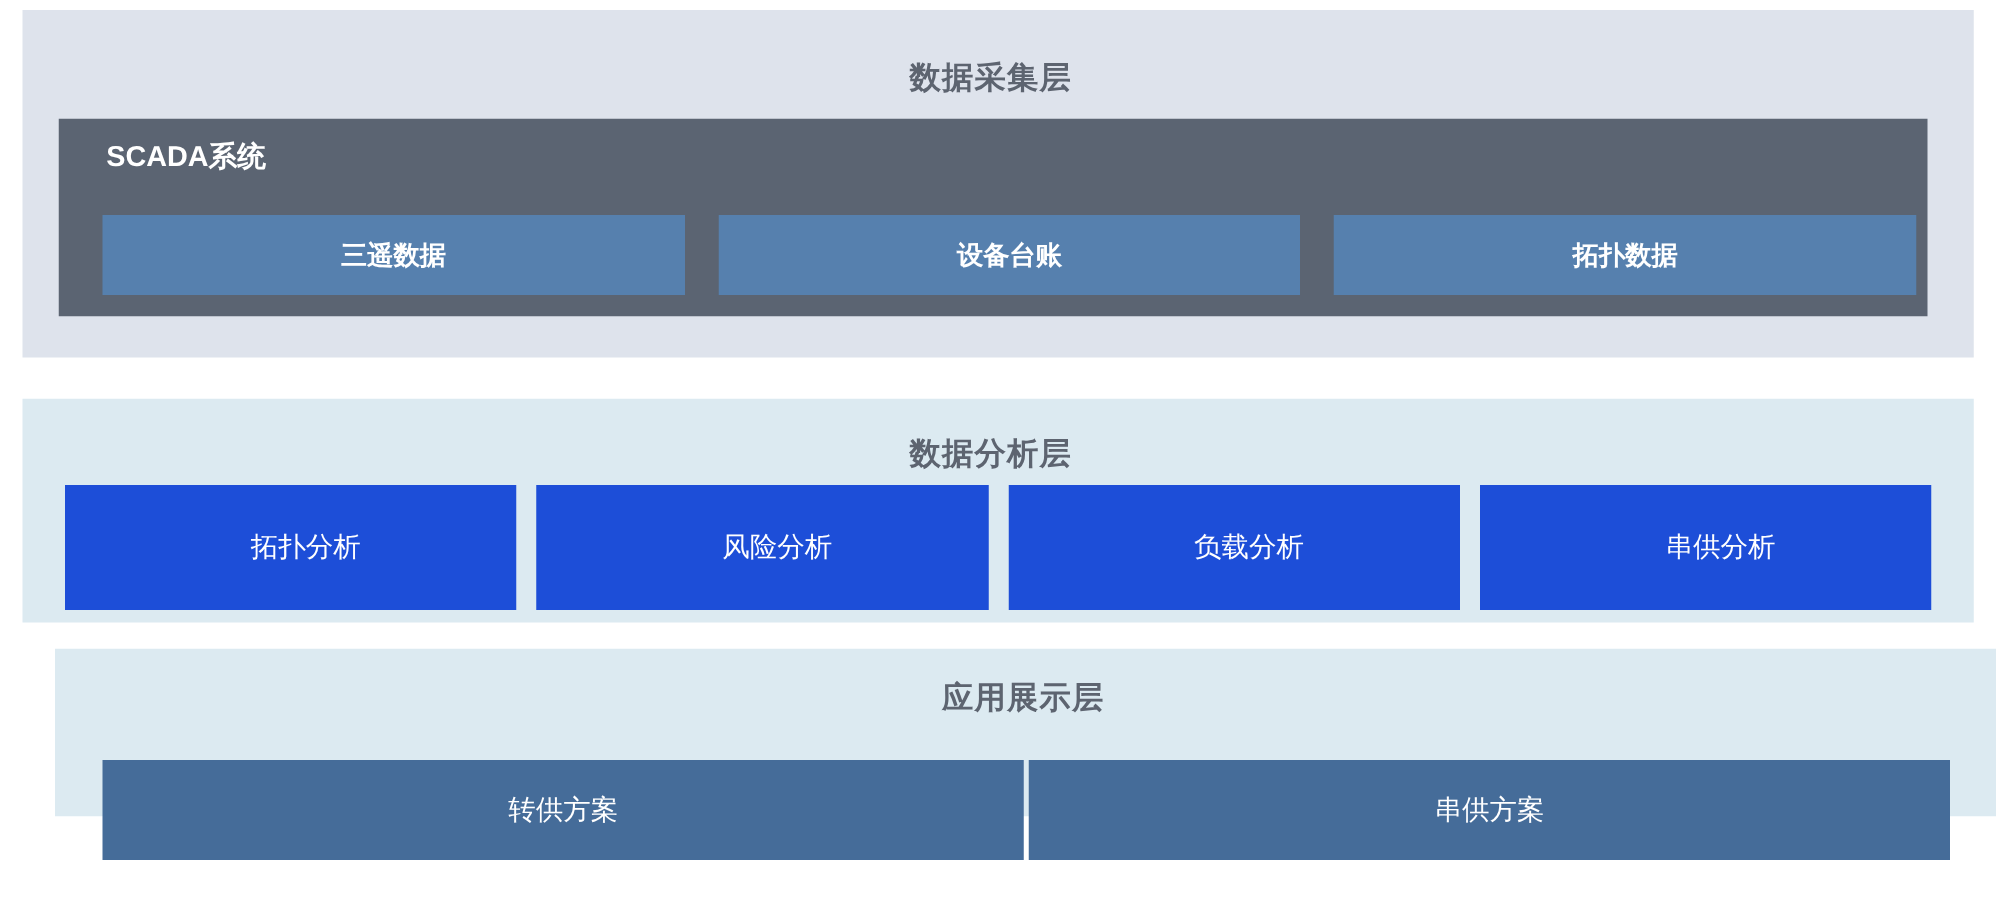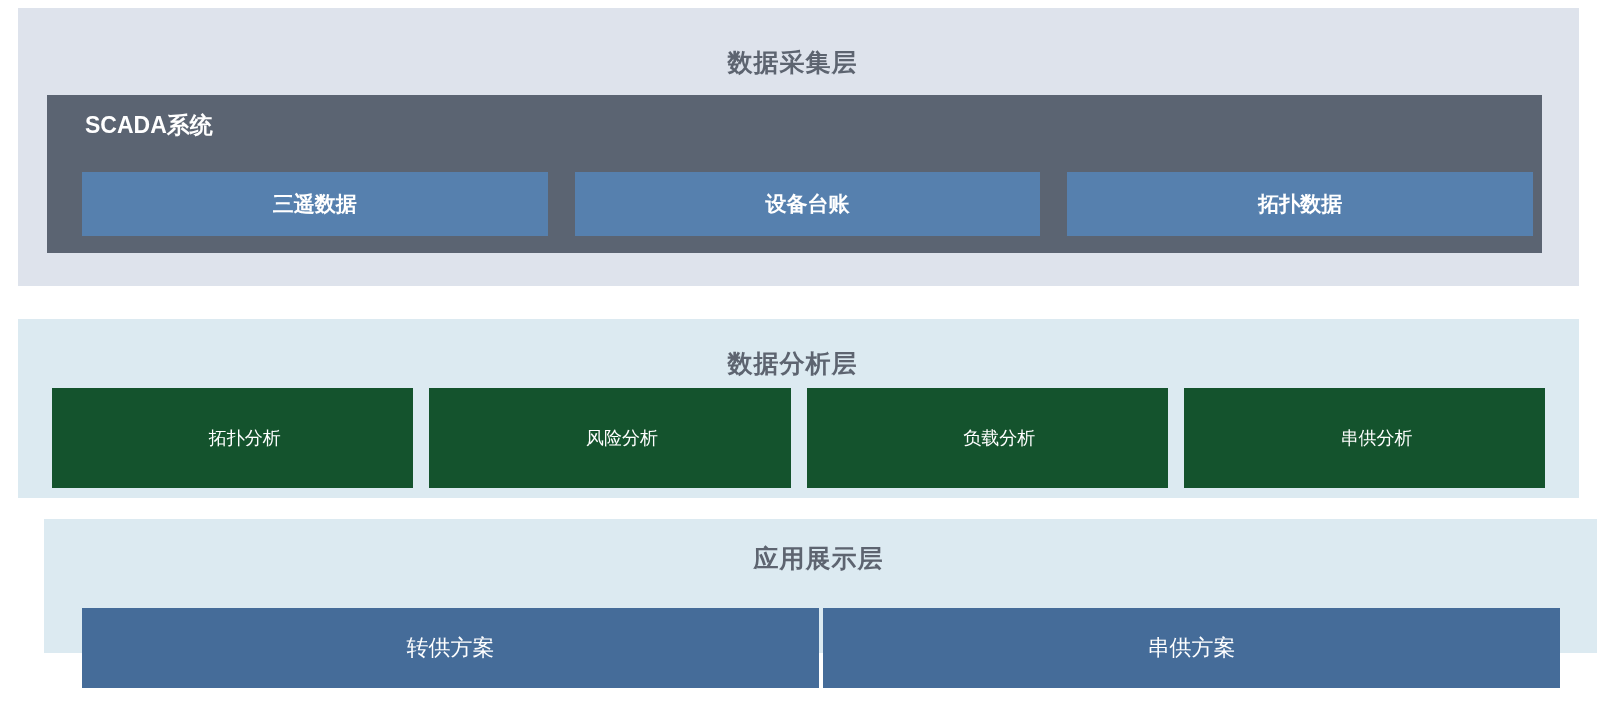--- a/index.html
+++ b/index.html
@@ -110,23 +110,23 @@
     position: absolute;
     left: 34px;
     top: 69px;
     width: 1493px;
     height: 100px;
     display: flex;
     gap: 16px;
   }
   .analyze-item {
     flex: 1 1 0;
-    background: #14532d;
+    background: #1d4ed8;
     color: #ffffff;
-    font-size: 18px;
+    font-size: 22px;
     font-weight: normal;
     display: flex;
     align-items: center;
     justify-content: center;
     white-space: nowrap;
     padding-left: 24px;
   }
 
   
   .app-items {

